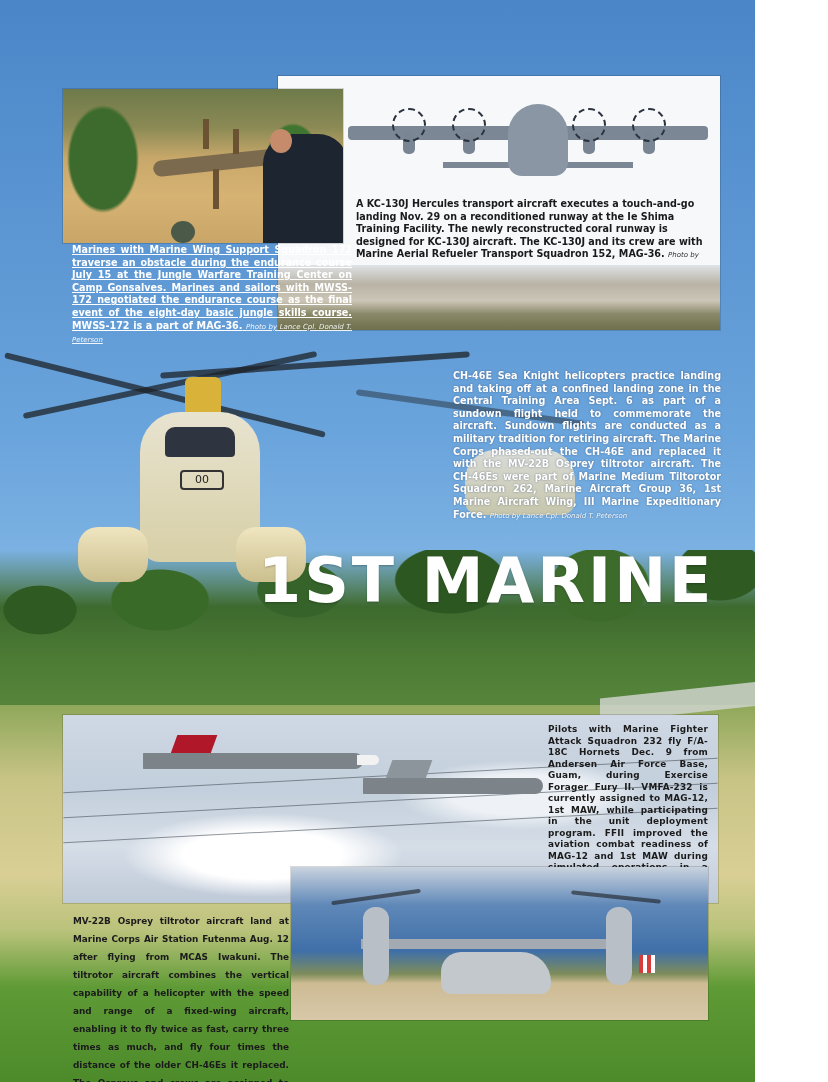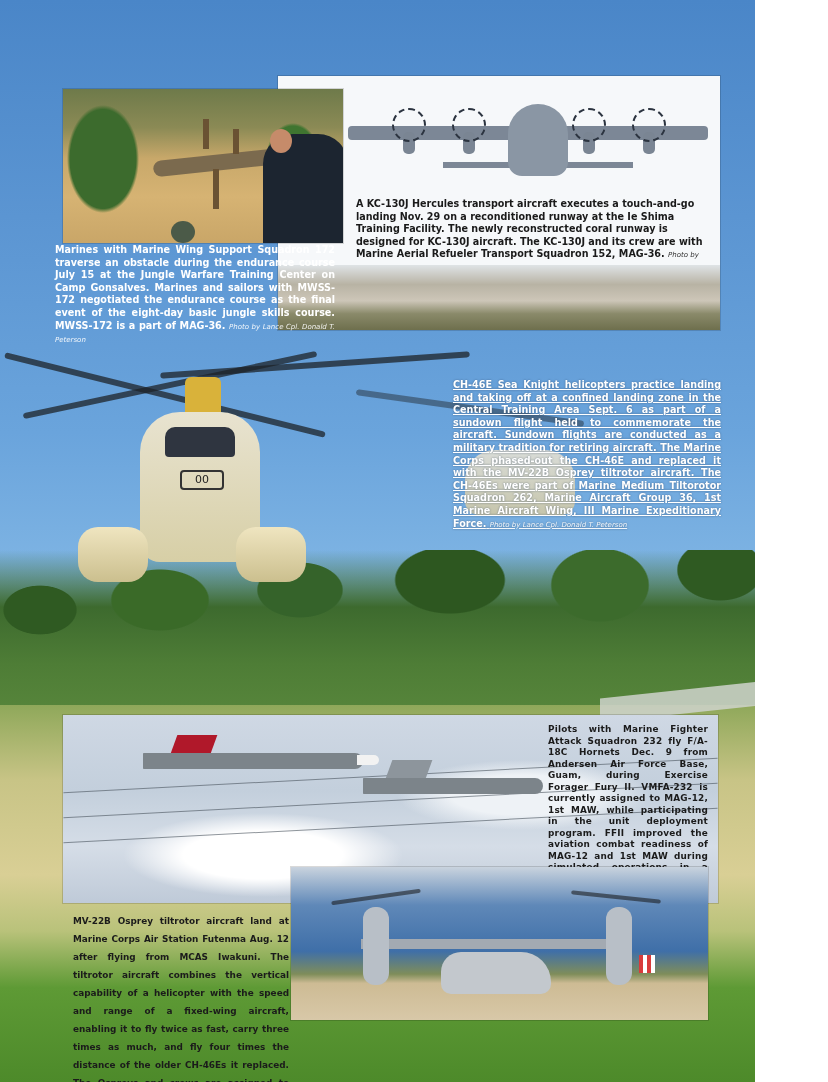--- a/index.html
+++ b/index.html
@@ -73,22 +73,22 @@
   .osp-nac { position:absolute; top:40px; width:26px; height:78px; background:#b8bfc7; border-radius:12px; }
   .osp-fuse { position:absolute; left:150px; top:85px; width:110px; height:42px; background:#c3c8cd; border-radius:20px 30px 10px 10px; }
   .osp-prop { position:absolute; top:28px; width:90px; height:4px; background:rgba(20,20,20,.55); border-radius:2px; }
   .tower { position:absolute; left:348px; top:88px; width:16px; height:18px; background: repeating-linear-gradient(90deg,#d93b3b 0 4px,#ffffff 4px 8px); }
 
   
   .cap { position:absolute; font-size:9.6px; line-height:12.6px; font-weight:bold; color:#ffffff; }
   .cap .credit { font-weight:normal; font-style:italic; font-size:7px; opacity:.9; }
   .cap-dark { color:#1b1b1b; }
   .cap-dark .credit { color:#333; }
-  .jungle-cap { left:55px; top:244px; width:280px; text-align:justify; }
-  .ch-cap { left:453px; top:379px; width:268px; text-align:justify; text-shadow:0 0 2px rgba(40,60,90,.6);text-decoration:underline; }
+  .jungle-cap { left:72px; top:244px; width:280px; text-align:justify;text-decoration:underline; }
+  .ch-cap { left:453px; top:370px; width:268px; text-align:justify; text-shadow:0 0 2px rgba(40,60,90,.6); }
   .hornet-cap { left:548px; top:724px; width:160px; text-align:justify; font-size:8.9px; line-height:11.5px; letter-spacing:.2px; }
   .osp-cap { left:73px; top:912px; width:216px; text-align:justify; font-size:8.9px; line-height:18px; }
 
   .title { position:absolute; left:0; font-family:"DejaVu Sans", sans-serif; font-weight:bold; color:#ffffff; letter-spacing:3px; text-transform:uppercase; text-shadow:0 1px 2px rgba(0,0,0,.25); }
   .title-1 { top:550px; left:258px; font-size:62px; line-height:62px; }
   .title-2 { top:618px; left:75px; font-size:66px; line-height:70px; }
 </style>
 </head>
 <body>
 
@@ -150,20 +150,21 @@
   <div class="cap jungle-cap">
     <span>Marines with Marine Wing Support Squadron 172 traverse an obstacle during the endurance course July 15 at the Jungle Warfare Training Center on Camp Gonsalves. Marines and sailors with MWSS-172 negotiated the endurance course as the final event of the eight-day basic jungle skills course. MWSS-172 is a part of MAG-36.</span>
     <span class="credit">Photo by Lance Cpl. Donald T. Peterson</span>
   </div>
 
   <div class="cap ch-cap">
     <span>CH-46E Sea Knight helicopters practice landing and taking off at a confined landing zone in the Central Training Area Sept. 6 as part of a sundown flight held to commemorate the aircraft. Sundown flights are conducted as a military tradition for retiring aircraft. The Marine Corps phased-out the CH-46E and replaced it with the MV-22B Osprey tiltrotor aircraft. The CH-46Es were part of Marine Medium Tiltorotor Squadron 262, Marine Aircraft Group 36, 1st Marine Aircraft Wing, III Marine Expeditionary Force.</span>
     <span class="credit">Photo by Lance Cpl. Donald T. Peterson</span>
   </div>
 
+  <div class="title title-1">1st Marine</div>
 
   <div class="photo hornet">
     <div class="wire" style="left:0;top:60px;width:655px;transform:rotate(-3deg);"></div>
     <div class="wire" style="left:0;top:85px;width:655px;transform:rotate(-3deg);"></div>
     <div class="wire" style="left:0;top:110px;width:655px;transform:rotate(-3deg);"></div>
     <div class="jet" style="left:80px;top:20px;width:240px;height:60px;">
       <div class="tail" style="left:30px;"></div>
       <div class="fuse" style="width:220px;"></div>
       <div class="nose" style="left:214px;"></div>
     </div>

